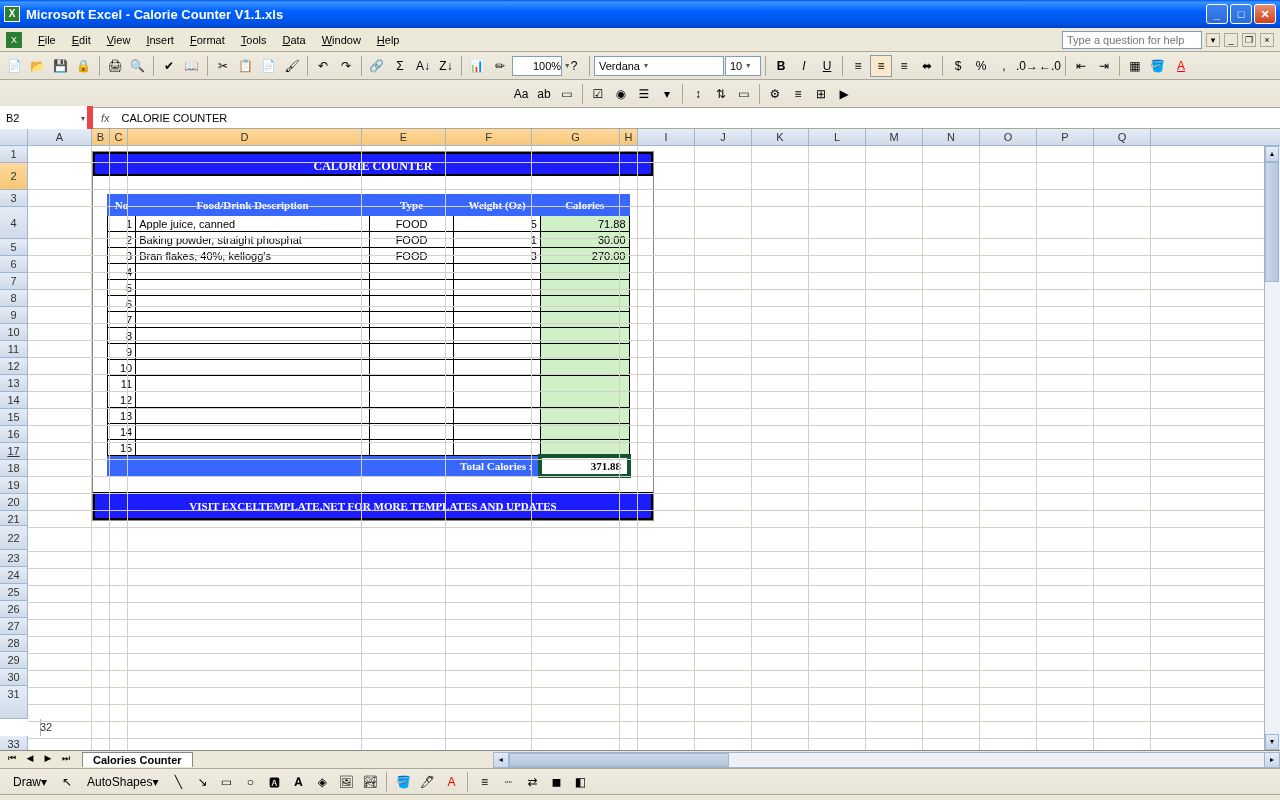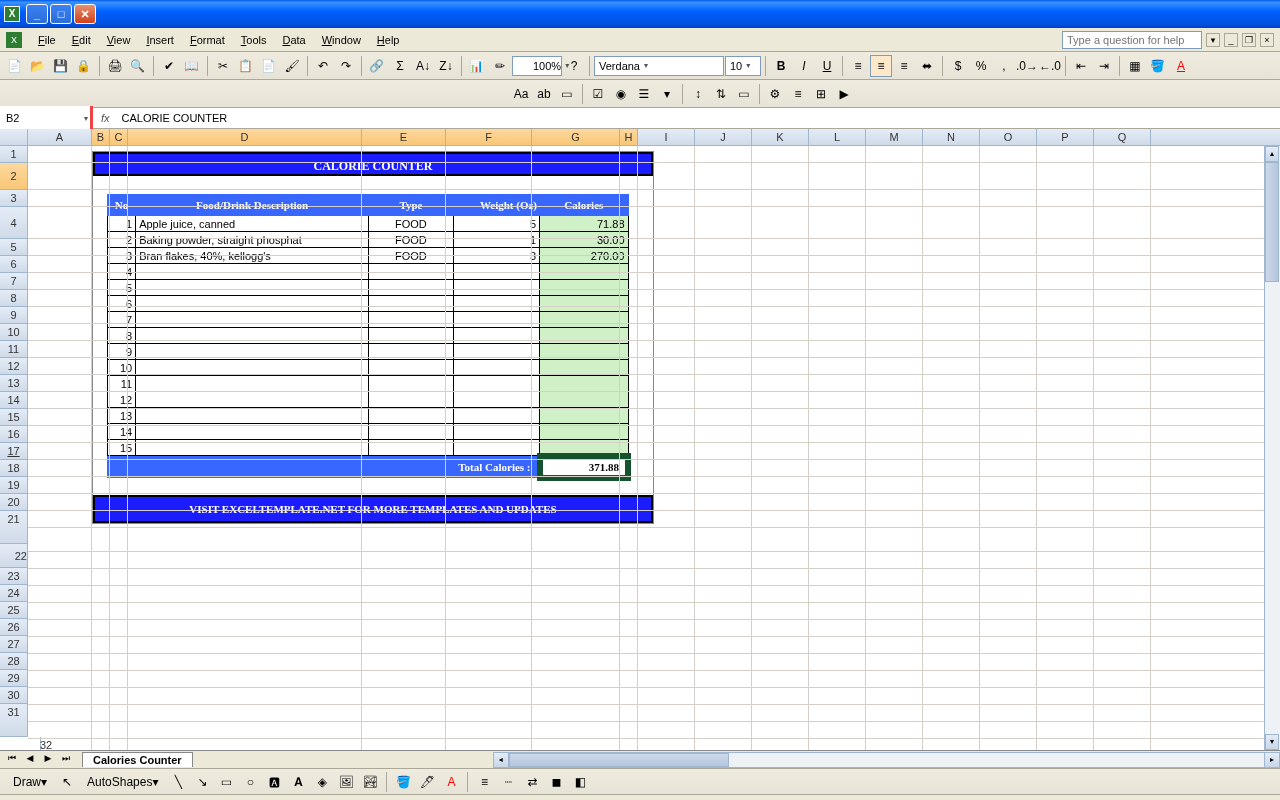--- a/index.html
+++ b/index.html
@@ -32,21 +32,21 @@
 .tb-combo .dd { margin-left: 4px; color: #555; font-size: 8px; }
 .font-combo { width: 130px; }
 .size-combo { width: 36px; }
 .zoom-combo { width: 50px; padding-left: 20px; }
 .bold { font-weight: bold; }
 .italic { font-style: italic; }
 .underline { text-decoration: underline; }
 
 
 .formula-bar { background: #fff; height: 21px; display: flex; align-items: center; border-bottom: 1px solid #aca899; }
-.name-box { width: 93px; border-right: 3px solid #ef4444; padding: 12px 6px; height: 100%; display: flex; align-items: center; position: relative; background: #fff; }
+.name-box { width: 93px; border-right: 6px solid #ef4444; padding: 12px 6px; height: 100%; display: flex; align-items: center; position: relative; background: #fff; }
 .name-box .dd { position: absolute; right: 2px; font-size: 8px; color: #555; }
 .fx-label { padding: 0 8px; font-style: italic; color: #555; }
 .formula-input { flex: 1; padding: 0 4px; }
 
 
 .grid-area { position: relative; background: #fff; height: 621px; overflow: hidden; }
 .col-headers { display: flex; height: 17px; background: linear-gradient(to bottom, #e4ecf7, #d0dae8); border-bottom: 1px solid #9eb6ce; }
 .corner { width: 28px; border-right: 1px solid #9eb6ce; background: linear-gradient(to bottom, #e4ecf7, #d0dae8); }
 .col-h { border-right: 1px solid #9eb6ce; text-align: center; font-size: 11px; line-height: 17px; color: #333; }
 .col-h.sel { background: linear-gradient(to bottom, #fdd89f, #f8c776); }
@@ -60,30 +60,30 @@
 
 
 .cc-wrap { position: absolute; left: 64px; top: 5px; width: 562px; }
 .cc-title { background: #1c1dff; color: #fff; font-weight: bold; text-align: center; font-family: Verdana; padding: 5px 0; border: 2px solid #000; font-size: 12px; height: 24px; }
 .cc-spacer { height: 18px; }
 .cc-table { width: 524px; margin-left: 14px; border-collapse: collapse; }
 .cc-thead th { background: #3767ff; color: #fff; font-family: Verdana; font-size: 11px; font-weight: bold; border: 1px solid #3767ff; padding: 4px 2px; vertical-align: middle; }
 .cc-thead th.first { width: 28px; }
 .cc-thead th.desc { width: 232px; }
 .cc-thead th.type { width: 84px; }
-.cc-thead th.weight { width: 86px; text-align: right; }
+.cc-thead th.weight { width: 86px; }
 .cc-thead th.cal { width: 88px; }
 .cc-tr td { border: 1px solid #000; height: 16px; padding: 0 3px; font-size: 11px; }
 .cc-tr .no { text-align: right; width: 28px; }
 .cc-tr .desc { width: 232px; }
 .cc-tr .type { text-align: center; width: 84px; }
 .cc-tr .weight { text-align: right; width: 86px; }
 .cc-tr .cal { text-align: right; background: #d0f0c8; width: 88px; }
 .cc-total-row td { background: #3767ff; color: #fff; font-weight: bold; font-family: Verdana; text-align: right; padding: 2px 6px; border: 1px solid #3767ff; }
-.cc-total-row .totval { background: #fff; color: #000; border: 6px solid #14532d; }
+.cc-total-row .totval { background: #fff; color: #000; border: 4px solid #14532d; }
 .cc-footer { background: #1c1dff; color: #fff; font-weight: bold; text-align: center; font-family: Verdana; padding: 6px 0; border: 2px solid #000; margin-top: 14px; font-size: 11px; height: 28px; }
 .cc-outer { border: 1px solid #888; padding-bottom: 0; }
 
 
 .sheet-tabs { height: 18px; background: #ece9d8; display: flex; align-items: center; border-top: 1px solid #888; font-size: 11px; }
 .tab-nav { display: flex; padding: 0 4px; gap: 2px; }
 .tab-nav-btn { width: 16px; height: 14px; font-size: 9px; text-align: center; cursor: default; }
 .sheet-tab { background: #fff; border: 1px solid #888; border-bottom: none; padding: 1px 10px; font-weight: bold; margin-left: 4px; }
 .hscroll { flex: 1; display: flex; margin-left: 300px; align-items: center; }
 .scroll-btn { width: 16px; height: 16px; background: linear-gradient(to bottom,#e4ecf7,#c8d6e8); border: 1px solid #9eb6ce; font-size: 8px; text-align: center; line-height: 14px; }
@@ -99,20 +99,21 @@
 
 .vscroll { position: absolute; right: 0; top: 17px; bottom: 0; width: 16px; background: #eef2f7; border-left: 1px solid #9eb6ce; }
 .vscroll .scroll-btn { width: 14px; }
 .vscroll .scroll-thumb-v { position: absolute; top: 16px; left: 0; width: 14px; height: 120px; background: linear-gradient(to right,#ced9ea,#b4c5dd); border: 1px solid #9eb6ce; }
 </style>
 </head>
 <body>
 
 <div class="titlebar">
   <div class="app-icon">X</div>
+  <div class="titlebar-text">Microsoft Excel - Calorie Counter V1.1.xls</div>
   <div class="win-btns">
     <div class="win-btn win-min">_</div>
     <div class="win-btn win-max">□</div>
     <div class="win-btn win-close">✕</div>
   </div>
 </div>
 
 <div class="menubar">
   <div class="app-icon-sm">X</div>
   <div id="menus" style="display: flex;">
@@ -266,22 +267,22 @@
       <div class="row-h" style="height: 17px; line-height: 17px;">11</div>
       <div class="row-h" style="height: 17px; line-height: 17px;">12</div>
       <div class="row-h" style="height: 17px; line-height: 17px;">13</div>
       <div class="row-h" style="height: 17px; line-height: 17px;">14</div>
       <div class="row-h" style="height: 17px; line-height: 17px;">15</div>
       <div class="row-h" style="height: 17px; line-height: 17px;">16</div>
       <div class="row-h" style="height: 17px; line-height: 17px; text-decoration: underline;">17</div>
       <div class="row-h" style="height: 17px; line-height: 17px;">18</div>
       <div class="row-h" style="height: 17px; line-height: 17px;">19</div>
       <div class="row-h" style="height: 17px; line-height: 17px;">20</div>
-      <div class="row-h" style="height: 33px; line-height: 17px;">21</div>
-      <div class="row-h" style="height: 24px; line-height: 24px; text-align: right;">22</div>
+      <div class="row-h" style="height: 15px; line-height: 17px;">21</div>
+      <div class="row-h" style="height: 24px; line-height: 24px;">22</div>
       <div class="row-h" style="height: 17px; line-height: 17px;">23</div>
       <div class="row-h" style="height: 17px; line-height: 17px;">24</div>
       <div class="row-h" style="height: 17px; line-height: 17px;">25</div>
       <div class="row-h" style="height: 17px; line-height: 17px;">26</div>
       <div class="row-h" style="height: 17px; line-height: 17px;">27</div>
       <div class="row-h" style="height: 17px; line-height: 17px;">28</div>
       <div class="row-h" style="height: 17px; line-height: 17px;">29</div>
       <div class="row-h" style="height: 17px; line-height: 17px;">30</div>
       <div class="row-h" style="height: 33px; line-height: 17px;">31</div>
       <div class="row-h" style="height: 17px; line-height: 17px; margin-left: 40px;">32</div>

